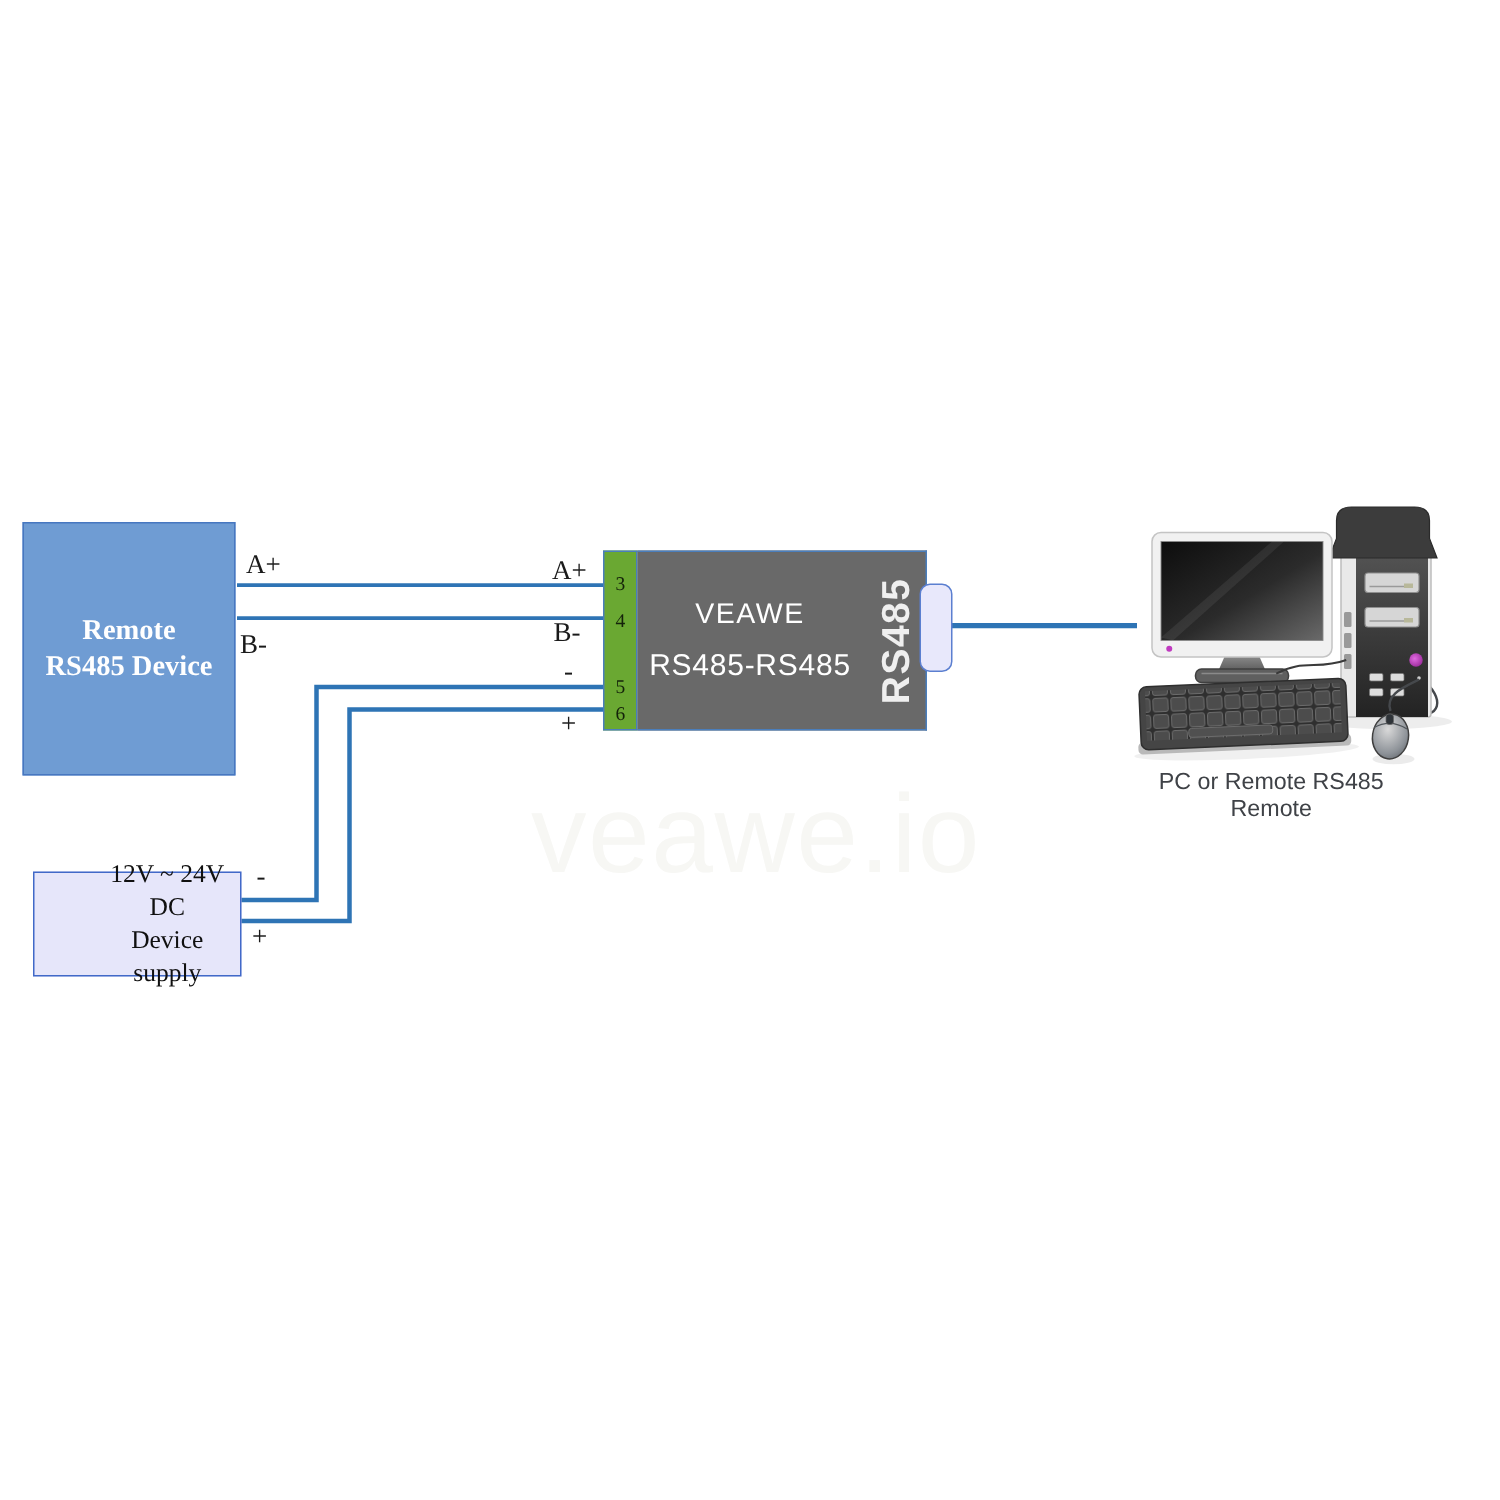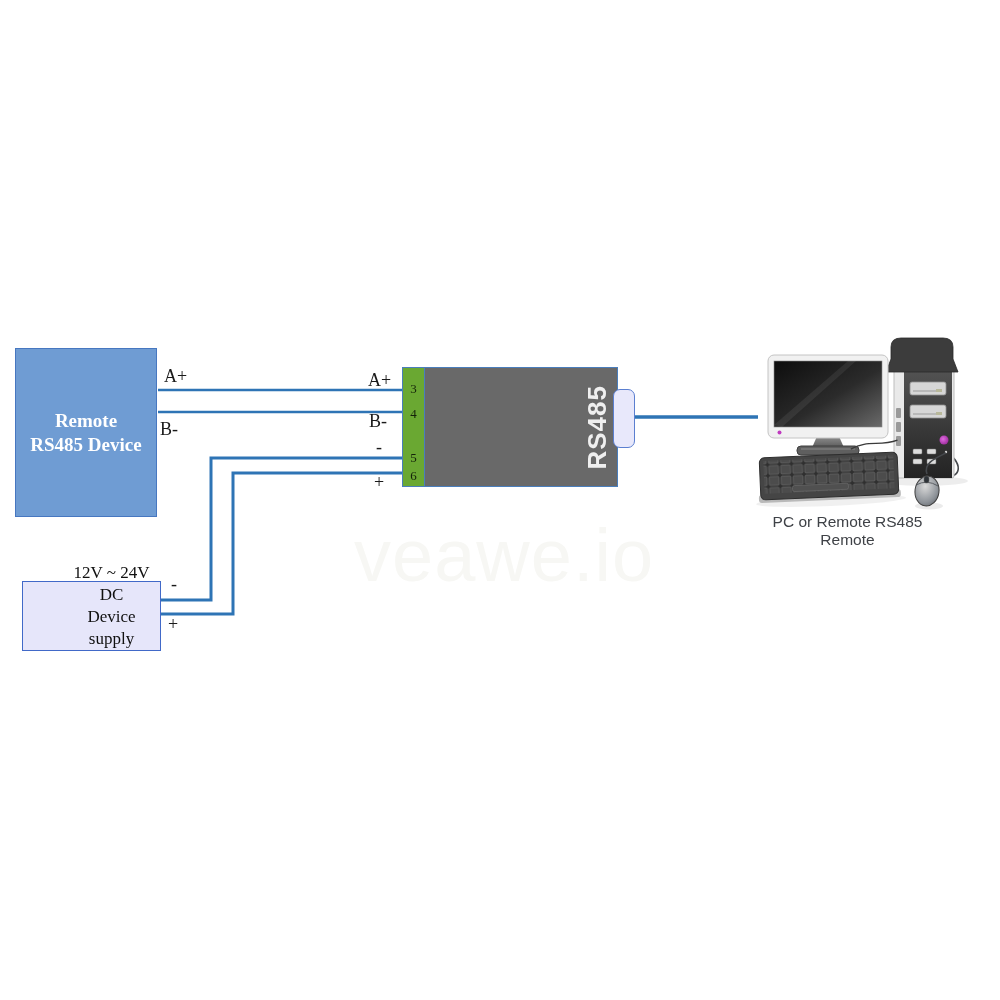--- a/index.html
+++ b/index.html
@@ -13,21 +13,21 @@
 
   svg.layer{position:absolute;left:0;top:0;width:1000px;height:1000px;}
 
   .remote-box{left:15px;top:348px;width:142px;height:169px;background:#6f9cd3;
               border:1.5px solid #4777c0;box-sizing:border-box;display:flex;
               align-items:center;justify-content:center;text-align:center;}
   .remote-box .t{color:#ffffff;font-weight:bold;font-size:19px;line-height:1.25;}
 
   .supply-box{left:22px;top:581px;width:139px;height:70px;background:#e6e6fa;
               border:1.5px solid #4169c8;box-sizing:border-box;display:flex;
-              align-items:flex-end;justify-content:center;text-align:center;padding-left:40px;}
+              align-items:center;justify-content:center;text-align:center;padding-left:40px;}
   .supply-box .t{color:#101010;font-size:17px;line-height:1.3;}
 
   .term-strip{left:402px;top:367px;width:23px;height:120px;background:#6aa832;
               border:1px solid #4a7ebc;box-sizing:border-box;}
   .pin{position:absolute;left:0;width:100%;text-align:center;font-size:13px;
        color:#14220a;line-height:16px;}
 
   .conv-body{left:425px;top:367px;width:193px;height:120px;background:#696969;
              border:1px solid #4a7ebc;border-left:none;box-sizing:border-box;}
   .conv-text{position:absolute;left:0;top:0;right:42px;bottom:0;display:flex;
@@ -162,20 +162,24 @@
   </div>
 
   <div class="abs term-strip">
     <span class="pin" style="top:13px">3</span>
     <span class="pin" style="top:38px">4</span>
     <span class="pin" style="top:82px">5</span>
     <span class="pin" style="top:100px">6</span>
   </div>
 
   <div class="abs conv-body">
+    <div class="conv-text">
+      <div class="conv-brand">VEAWE</div>
+      <div class="conv-model">RS485-RS485</div>
+    </div>
     <div class="conv-port">
       <span class="v">RS485</span>
     </div>
   </div>
 
   <div class="abs connector"></div>
 
   <div class="abs wlabel" style="left:164px;top:365px">A+</div>
   <div class="abs wlabel" style="left:160px;top:418px">B-</div>
   <div class="abs wlabel" style="left:368px;top:369px">A+</div>

